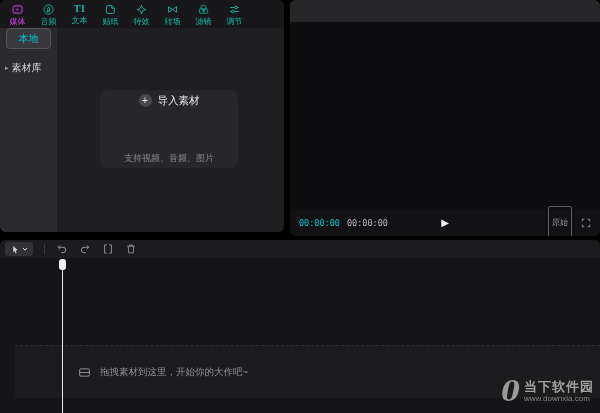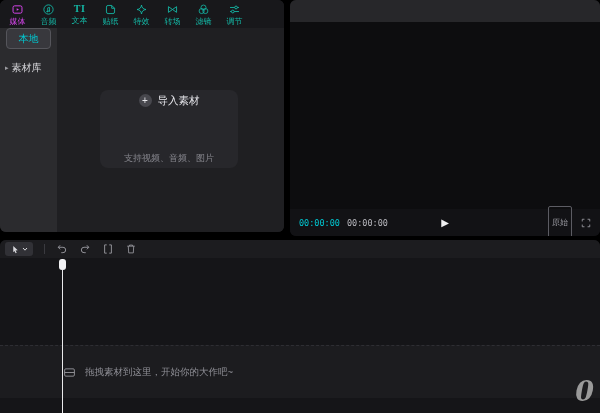--- a/index.html
+++ b/index.html
@@ -54,21 +54,21 @@
     border-radius:6px 6px 0 0; overflow:hidden; display:flex; flex-direction:column; }
   .tl-toolbar { height:18px; background:#1c1c1f; display:flex; align-items:center; padding-left:5px; gap:11px; flex:none; }
   .sel-box { width:28px; height:14px; background:#313136; border-radius:3px; display:flex; align-items:center;
     justify-content:center; gap:2px; color:#d8d8dc; cursor:pointer; }
   .sel-box .cur-ic { width:9px; height:9px; display:block; }
   .sel-box .caret-ic { width:6px; height:5px; display:block; }
   .tl-sep { width:1px; height:10px; background:#3a3a3f; }
   .tl-ic { width:12px; height:12px; color:#9c9ca3; cursor:pointer; display:block; }
 
   .tl-body { flex:1; position:relative; background:#151518; }
-  .track-band { position:absolute; left:0; right:0; top:87px; height:53px; background:#1c1c1f;
+  .track-band { position:absolute; left:15px; right:0; top:87px; height:53px; background:#1c1c1f;
     border-top:1px dashed #2e2e33; display:flex; align-items:center; }
   .tl-hint { display:flex; align-items:center; gap:9px; margin-left:63px; color:#8f8f96; }
   .film-ic { width:13px; height:13px; color:#9a9aa0; display:block; }
   .tl-hint-text { font-size:9.5px; }
 
   .playhead { position:absolute; left:58px; top:0; width:9px; height:100%; pointer-events:none; }
   .ph-handle { position:absolute; left:1px; top:1px; width:7px; height:11px; background:#f2f2f4;
     border-radius:3px; pointer-events:auto; cursor:ew-resize; }
   .ph-line { position:absolute; left:3.5px; top:11px; bottom:0; width:1.5px; background:#e9e9eb; }
 
@@ -230,17 +230,21 @@
         </div>
       </div>
 
       <div class="playhead">
         <div class="ph-handle"></div>
         <div class="ph-line"></div>
       </div>
 
       <div class="watermark">
         <span class="wm-logo">0</span>
+        <span class="wm-col">
+          <span class="wm-name">当下软件园</span>
+          <span class="wm-url">www.downxia.com</span>
+        </span>
       </div>
     </div>
   </div>
 
 </div>
 
 </body></html>

